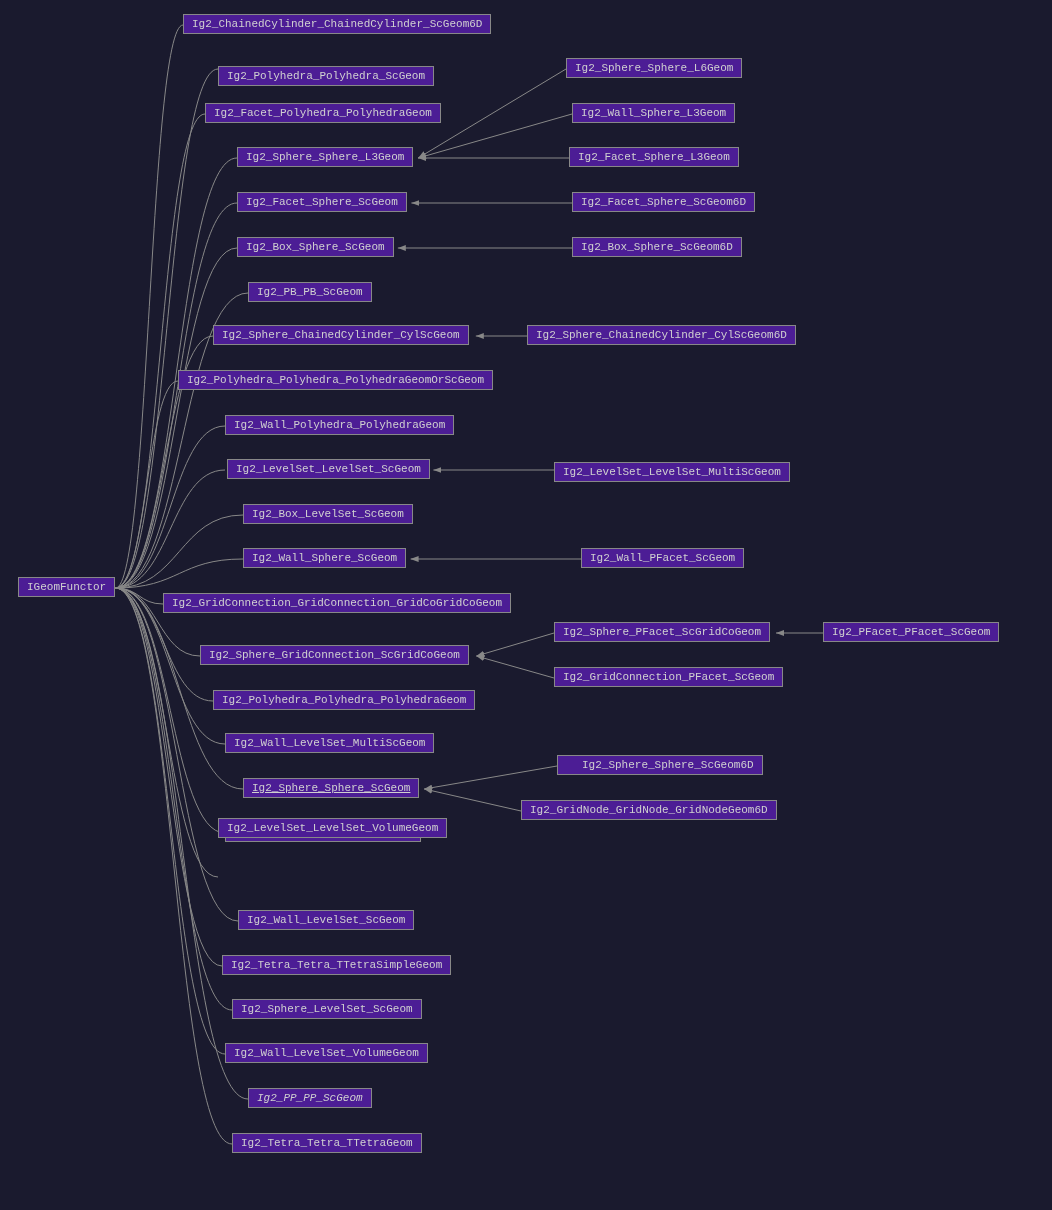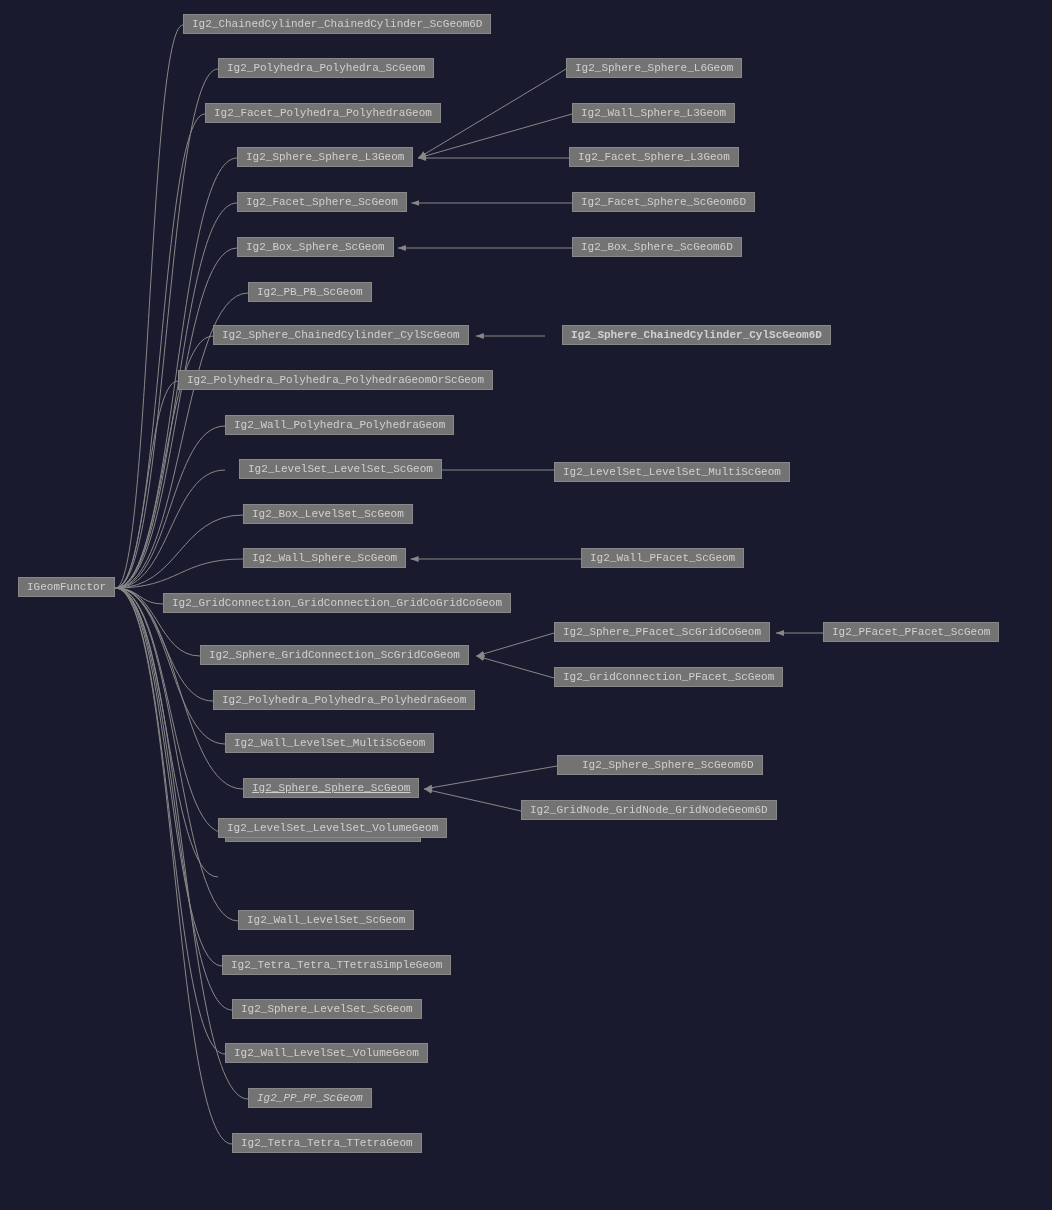--- a/index.html
+++ b/index.html
@@ -13,21 +13,21 @@
       overflow: hidden;
     }
     .canvas {
       position: relative;
       width: 1052px;
       height: 1210px;
       background: #1a1a2e;
     }
     .node {
       position: absolute;
-      background: #737373;
+      background: #4c1d95;
       border: 1px solid #888;
       padding: 3px 8px;
       white-space: nowrap;
       font-size: 11px;
       color: #d0d0d0;
     }
     svg.connections {
       position: absolute;
       top: 0; left: 0;
       width: 1052px;
@@ -86,36 +86,36 @@
       <path d="M581,559 L410.6,559" stroke="#888" fill="none" marker-end="url(#arrowhead)"></path>
       <path d="M823,633 L776,633" stroke="#888" fill="none" marker-end="url(#arrowhead)"></path>
       <path d="M554,633 L476.4,656" stroke="#888" fill="none" marker-end="url(#arrowhead)"></path>
       <path d="M554,678 L476.4,656" stroke="#888" fill="none" marker-end="url(#arrowhead)"></path>
       <path d="M557,766 L424.2,789" stroke="#888" fill="none" marker-end="url(#arrowhead)"></path>
       <path d="M521,811 L424.2,789" stroke="#888" fill="none" marker-end="url(#arrowhead)"></path>
     </svg>
   <div id="nodes-container">
       <div class="node" style="left: 18px; top: 577px;">IGeomFunctor</div>
       <div class="node" style="left: 183px; top: 14px;">Ig2_ChainedCylinder_ChainedCylinder_ScGeom6D</div>
-      <div class="node" style="left: 218px; top: 58px;">Ig2_Polyhedra_Polyhedra_ScGeom</div>
+      <div class="node" style="left: 218px; top: 66px;">Ig2_Polyhedra_Polyhedra_ScGeom</div>
       <div class="node" style="left: 205px; top: 103px;">Ig2_Facet_Polyhedra_PolyhedraGeom</div>
       <div class="node" style="left: 237px; top: 147px;">Ig2_Sphere_Sphere_L3Geom</div>
       <div class="node" style="left: 566px; top: 58px;">Ig2_Sphere_Sphere_L6Geom</div>
       <div class="node" style="left: 572px; top: 103px;">Ig2_Wall_Sphere_L3Geom</div>
       <div class="node" style="left: 569px; top: 147px;">Ig2_Facet_Sphere_L3Geom</div>
       <div class="node" style="left: 237px; top: 192px;">Ig2_Facet_Sphere_ScGeom</div>
       <div class="node" style="left: 572px; top: 192px;">Ig2_Facet_Sphere_ScGeom6D</div>
       <div class="node" style="left: 237px; top: 237px;">Ig2_Box_Sphere_ScGeom</div>
       <div class="node" style="left: 572px; top: 237px;">Ig2_Box_Sphere_ScGeom6D</div>
       <div class="node" style="left: 248px; top: 282px;">Ig2_PB_PB_ScGeom</div>
       <div class="node" style="left: 213px; top: 325px;">Ig2_Sphere_ChainedCylinder_CylScGeom</div>
-      <div class="node" style="left: 562px; top: 325px; font-weight: bold;">Ig2_Sphere_ChainedCylinder_CylScGeom6D</div>
+      <div class="node" style="left: 527px; top: 325px;">Ig2_Sphere_ChainedCylinder_CylScGeom6D</div>
       <div class="node" style="left: 178px; top: 370px;">Ig2_Polyhedra_Polyhedra_PolyhedraGeomOrScGeom</div>
       <div class="node" style="left: 225px; top: 415px;">Ig2_Wall_Polyhedra_PolyhedraGeom</div>
-      <div class="node" style="left: 239px; top: 459px;">Ig2_LevelSet_LevelSet_ScGeom</div>
+      <div class="node" style="left: 227px; top: 459px;">Ig2_LevelSet_LevelSet_ScGeom</div>
       <div class="node" style="left: 554px; top: 462px;">Ig2_LevelSet_LevelSet_MultiScGeom</div>
       <div class="node" style="left: 243px; top: 504px;">Ig2_Box_LevelSet_ScGeom</div>
       <div class="node" style="left: 243px; top: 548px;">Ig2_Wall_Sphere_ScGeom</div>
       <div class="node" style="left: 581px; top: 548px;">Ig2_Wall_PFacet_ScGeom</div>
       <div class="node" style="left: 163px; top: 593px;">Ig2_GridConnection_GridConnection_GridCoGridCoGeom</div>
       <div class="node" style="left: 554px; top: 622px;">Ig2_Sphere_PFacet_ScGridCoGeom</div>
       <div class="node" style="left: 823px; top: 622px;">Ig2_PFacet_PFacet_ScGeom</div>
       <div class="node" style="left: 200px; top: 645px;">Ig2_Sphere_GridConnection_ScGridCoGeom</div>
       <div class="node" style="left: 554px; top: 667px;">Ig2_GridConnection_PFacet_ScGeom</div>
       <div class="node" style="left: 213px; top: 690px;">Ig2_Polyhedra_Polyhedra_PolyhedraGeom</div>

